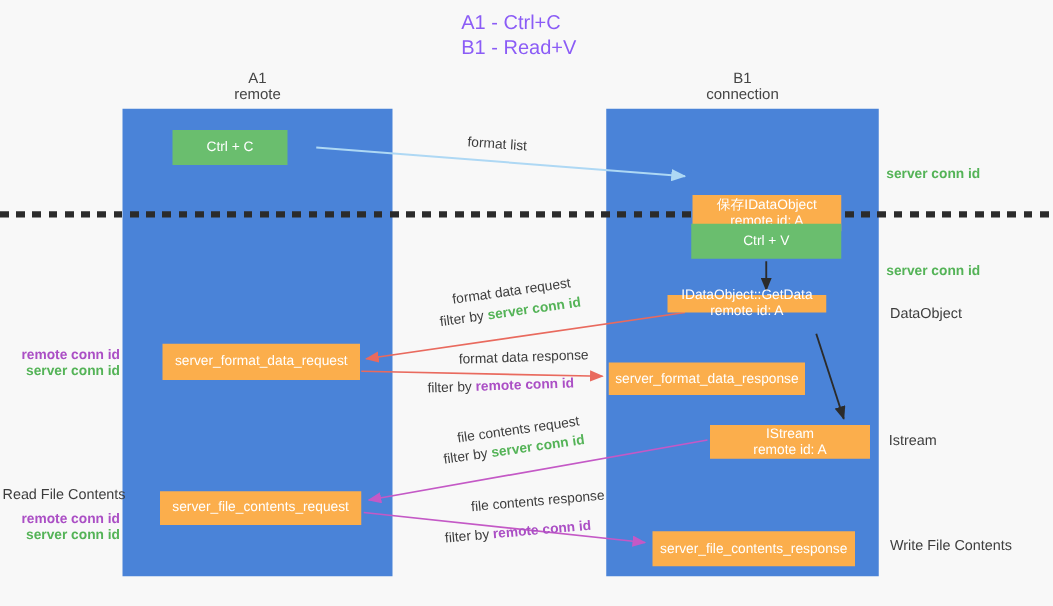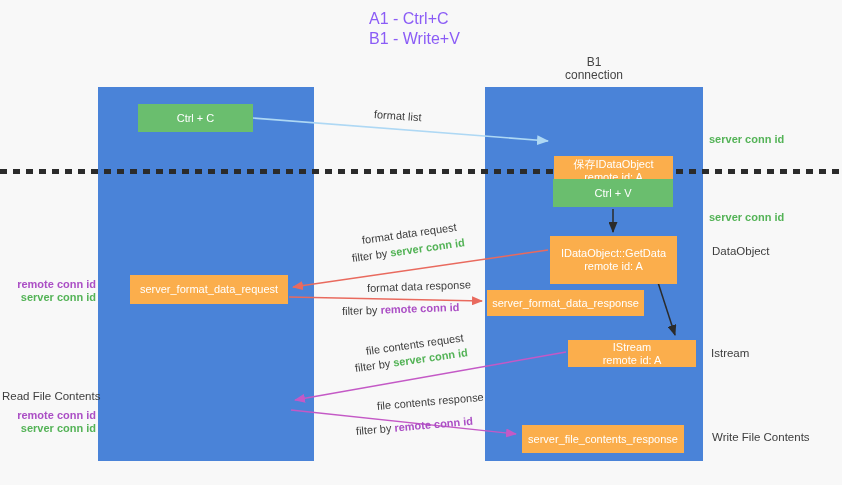--- a/index.html
+++ b/index.html
@@ -33,23 +33,27 @@
   .ln-magenta{stroke:#c459c6;stroke-width:1.4;}
   .ln-black{stroke:#2b2b2b;stroke-width:1.5;}
 </style>
 </head>
 <body>
 
 <div id="stage">
 
   <div class="title">
     <div>A1 - Ctrl+C</div>
-    <div>B1 - Write+V</div>
+    <div>B1 - Read+V</div>
   </div>
 
+  <div class="col-header" style="left:98px;top:56px;width:216px;">
+    <div>A1</div>
+    <div>remote</div>
+  </div>
   <div class="col-header" style="left:485px;top:56px;width:218px;">
     <div>B1</div>
     <div>connection</div>
   </div>
 
   <div class="col" style="left:98px;top:87px;width:216px;height:374px;"></div>
   <div class="col" style="left:485px;top:87px;width:218px;height:374px;"></div>
 
   <div class="sep"></div>
 
@@ -70,51 +74,54 @@
     </defs>
     <line class="ln-blue" x1="253" y1="118" x2="548" y2="141" marker-end="url(#ah-blue)"></line>
     <line class="ln-black" x1="613" y1="209" x2="613" y2="232" marker-end="url(#ah-black)"></line>
     <line class="ln-black" x1="653" y1="267" x2="675" y2="335" marker-end="url(#ah-black)"></line>
     <line class="ln-red" x1="548" y1="250" x2="293" y2="287" marker-end="url(#ah-red)"></line>
     <line class="ln-red" x1="289" y1="297" x2="482" y2="301" marker-end="url(#ah-red)"></line>
     <line class="ln-magenta" x1="566" y1="352" x2="295" y2="400" marker-end="url(#ah-magenta)"></line>
     <line class="ln-magenta" x1="291" y1="410" x2="516" y2="434" marker-end="url(#ah-magenta)"></line>
   </svg>
 
-  <div class="box green" style="left:138px;top:104px;width:115px;height:28px;">
+  <div class="box green" style="left:138px;top:104px;width:92px;height:28px;">
     <span>Ctrl + C</span>
   </div>
 
   <div class="box orange" style="left:554px;top:128px;width:119px;height:29px;margin-top:28px;">
     <span>保存IDataObject</span>
     <span>remote id: A</span>
   </div>
 
   <div class="box green" style="left:553px;top:179px;width:120px;height:28px;">
     <span>Ctrl + V</span>
   </div>
 
-  <div class="box orange" style="left:550px;top:236px;width:127px;height:48px;">
+  <div class="box orange" style="left:534px;top:236px;width:127px;height:14px;">
     <span>IDataObject::GetData</span>
     <span>remote id: A</span>
   </div>
 
   <div class="box orange" style="left:487px;top:290px;width:157px;height:26px;">
     <span>server_format_data_response</span>
   </div>
 
   <div class="box orange" style="left:130px;top:275px;width:158px;height:29px;">
     <span>server_format_data_request</span>
   </div>
 
   <div class="box orange" style="left:568px;top:340px;width:128px;height:27px;">
     <span>IStream</span>
     <span>remote id: A</span>
   </div>
 
+  <div class="box orange" style="left:128px;top:393px;width:161px;height:27px;">
+    <span>server_file_contents_request</span>
+  </div>
 
   <div class="box orange" style="left:522px;top:425px;width:162px;height:28px;">
     <span>server_file_contents_response</span>
   </div>
 
   <div class="alabel" style="left:374px;top:108px;transform:rotate(4deg);">format list</div>
 
   <div class="alabel" style="left:362px;top:234px;transform:rotate(-8deg);">format data request</div>
   <div class="alabel" style="left:352px;top:252px;transform:rotate(-8deg);">
     <span>filter by </span><span class="k-green">server conn id</span>

